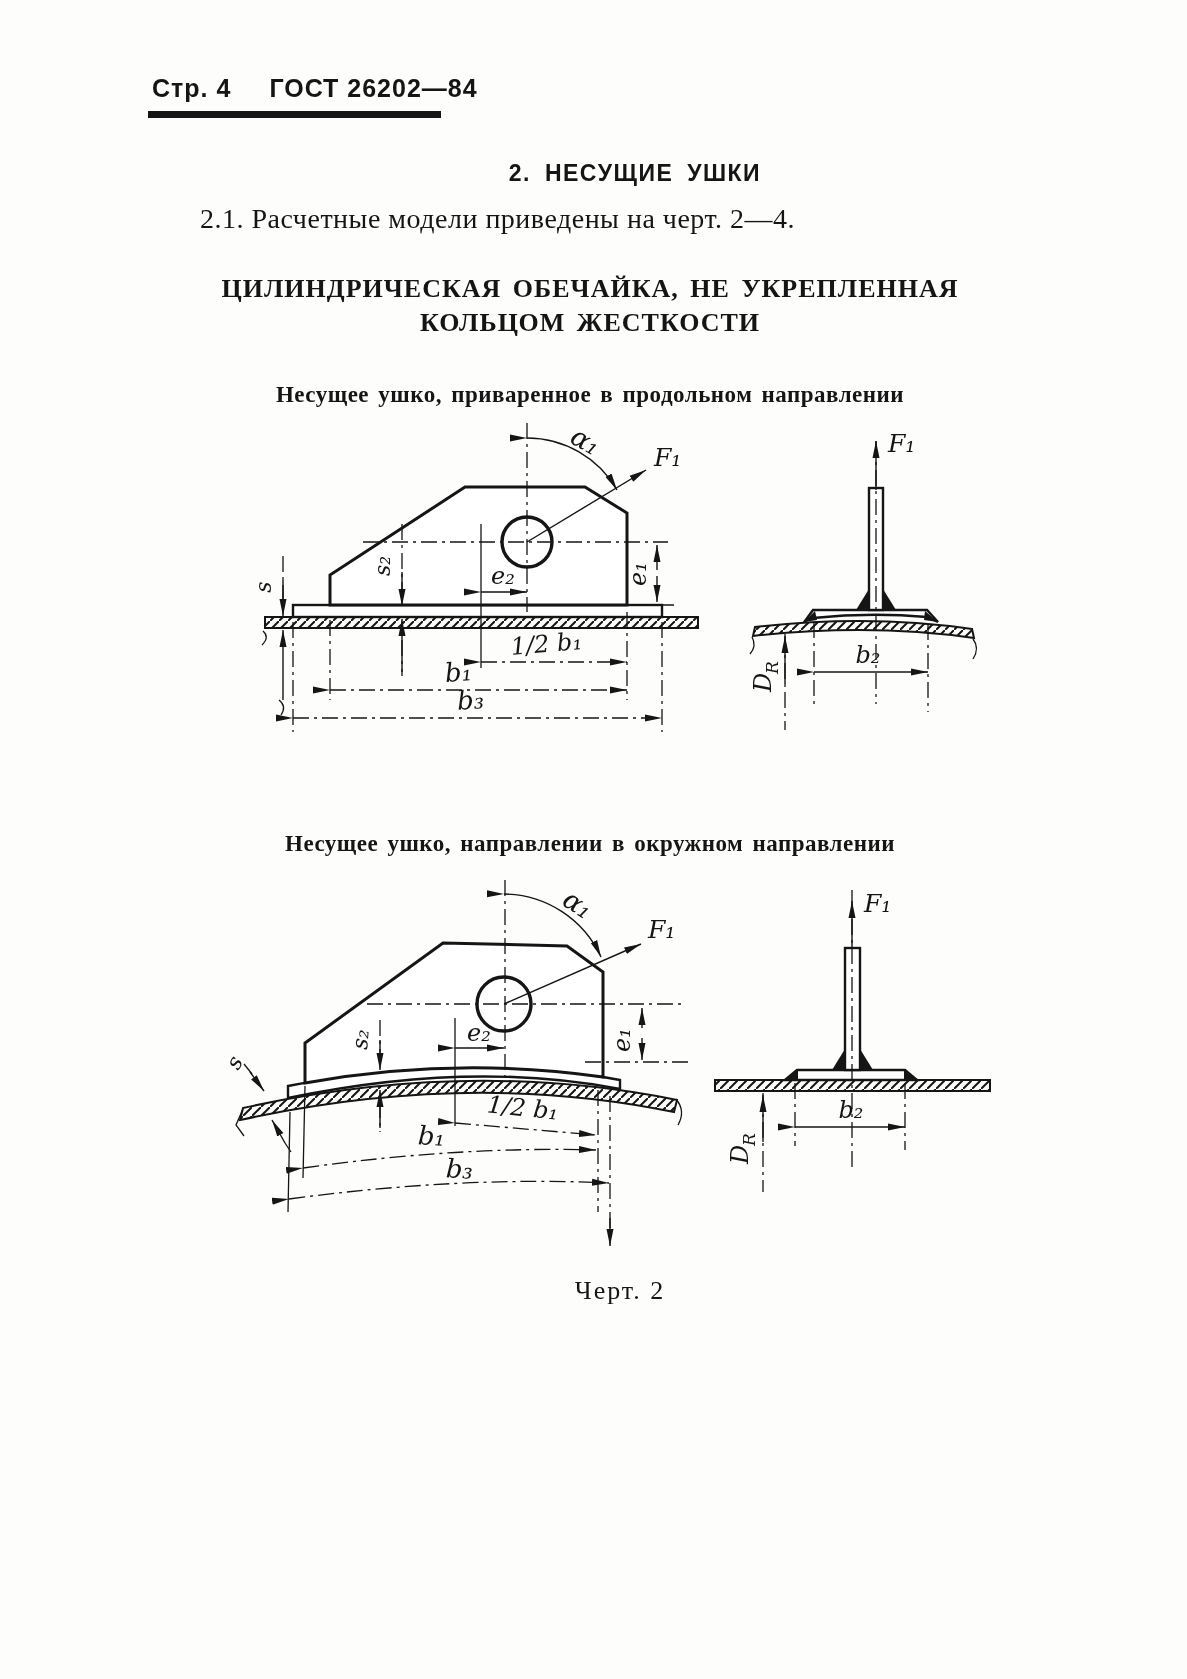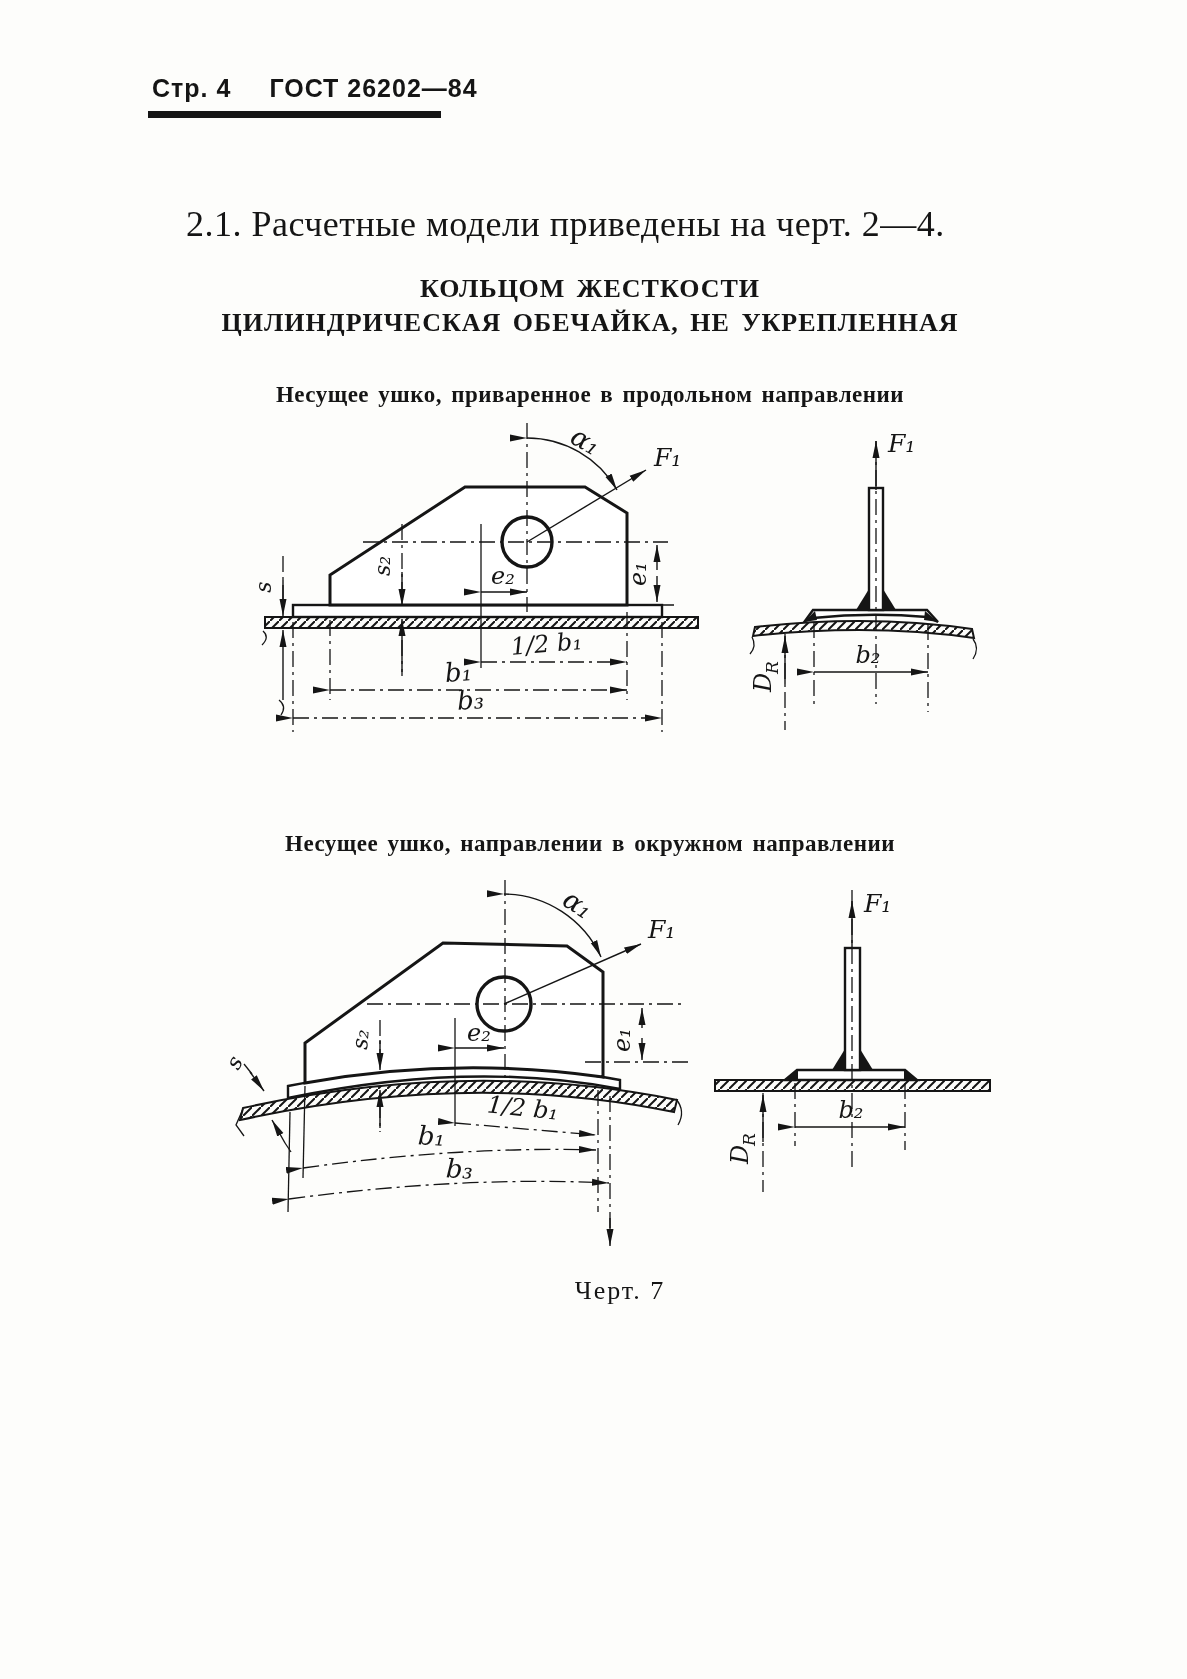--- a/index.html
+++ b/index.html
@@ -14,22 +14,22 @@
     font-weight:bold;font-size:25px;letter-spacing:1px;white-space:nowrap;
   }
   .hdr .gap{display:inline-block;width:38px;}
   .hdr-rule{position:absolute;left:148px;top:111px;width:293px;height:7px;background:#151515;}
   .sec-title{
     position:absolute;left:150px;top:160px;width:970px;text-align:center;
     font-family:"Liberation Sans","DejaVu Sans",sans-serif;
     font-weight:bold;font-size:23px;letter-spacing:1.5px;word-spacing:6px;
   }
   .para{
-    position:absolute;left:150px;top:203px;width:880px;
-    font-size:36px;text-indent:36px;letter-spacing:0.5px;
+    position:absolute;left:164px;top:203px;width:880px;
+    font-size:28px;text-indent:36px;letter-spacing:0.5px;
   }
   .fig-heading{
     position:absolute;left:110px;top:272px;width:960px;text-align:center;
     font-weight:bold;font-size:26px;line-height:34px;letter-spacing:1px;word-spacing:4px;
   }
   .subhead{
     position:absolute;left:110px;width:960px;text-align:center;
     font-weight:bold;font-size:23px;letter-spacing:0.5px;word-spacing:3px;
   }
   .sub1{top:358px;margin-top:24px;}
@@ -53,26 +53,27 @@
 </head>
 <body>
 
 <div class="page">
 
   <div class="hdr">
     <span>Стр. 4</span><span class="gap"></span><span>ГОСТ 26202—84</span>
   </div>
   <div class="hdr-rule"></div>
 
+  <div class="sec-title">2. НЕСУЩИЕ УШКИ</div>
 
   <div class="para">2.1. Расчетные модели приведены на черт. 2—4.</div>
 
   <div class="fig-heading">
+    <div>ЦИЛИНДРИЧЕСКАЯ ОБЕЧАЙКА, НЕ УКРЕПЛЕННАЯ</div>
     <div>КОЛЬЦОМ ЖЕСТКОСТИ</div>
-    <div>ЦИЛИНДРИЧЕСКАЯ ОБЕЧАЙКА, НЕ УКРЕПЛЕННАЯ</div>
   </div>
 
   <div class="subhead sub1">Несущее ушко, приваренное в продольном направлении</div>
 
   <svg class="svg1" width="770" height="345" viewBox="240 395 770 345">
     <defs>
       <pattern id="h1" patternUnits="userSpaceOnUse" width="9" height="9">
         <path d="M0,9 L9,0" stroke="#151515" stroke-width="2"></path>
       </pattern>
       <marker id="ar1" markerUnits="userSpaceOnUse" markerWidth="18" markerHeight="9" refX="17" refY="4.5" orient="auto">
@@ -241,15 +242,15 @@
 
       <line class="cl" x1="763" y1="1093" x2="763" y2="1192"></line>
       <line class="ar" x1="763" y1="1142" x2="763" y2="1095" marker-end="url(#ar2)"></line>
       <g transform="rotate(-90 748 1164)">
         <text class="lbl" x="748" y="1164" font-size="24">D</text>
         <text class="lbl" x="766" y="1171" font-size="17">R</text>
       </g>
     </g>
   </svg>
 
-  <div class="caption">Черт. 7</div>
+  <div class="caption">Черт. 2</div>
 
 </div>
 
 </body></html>

